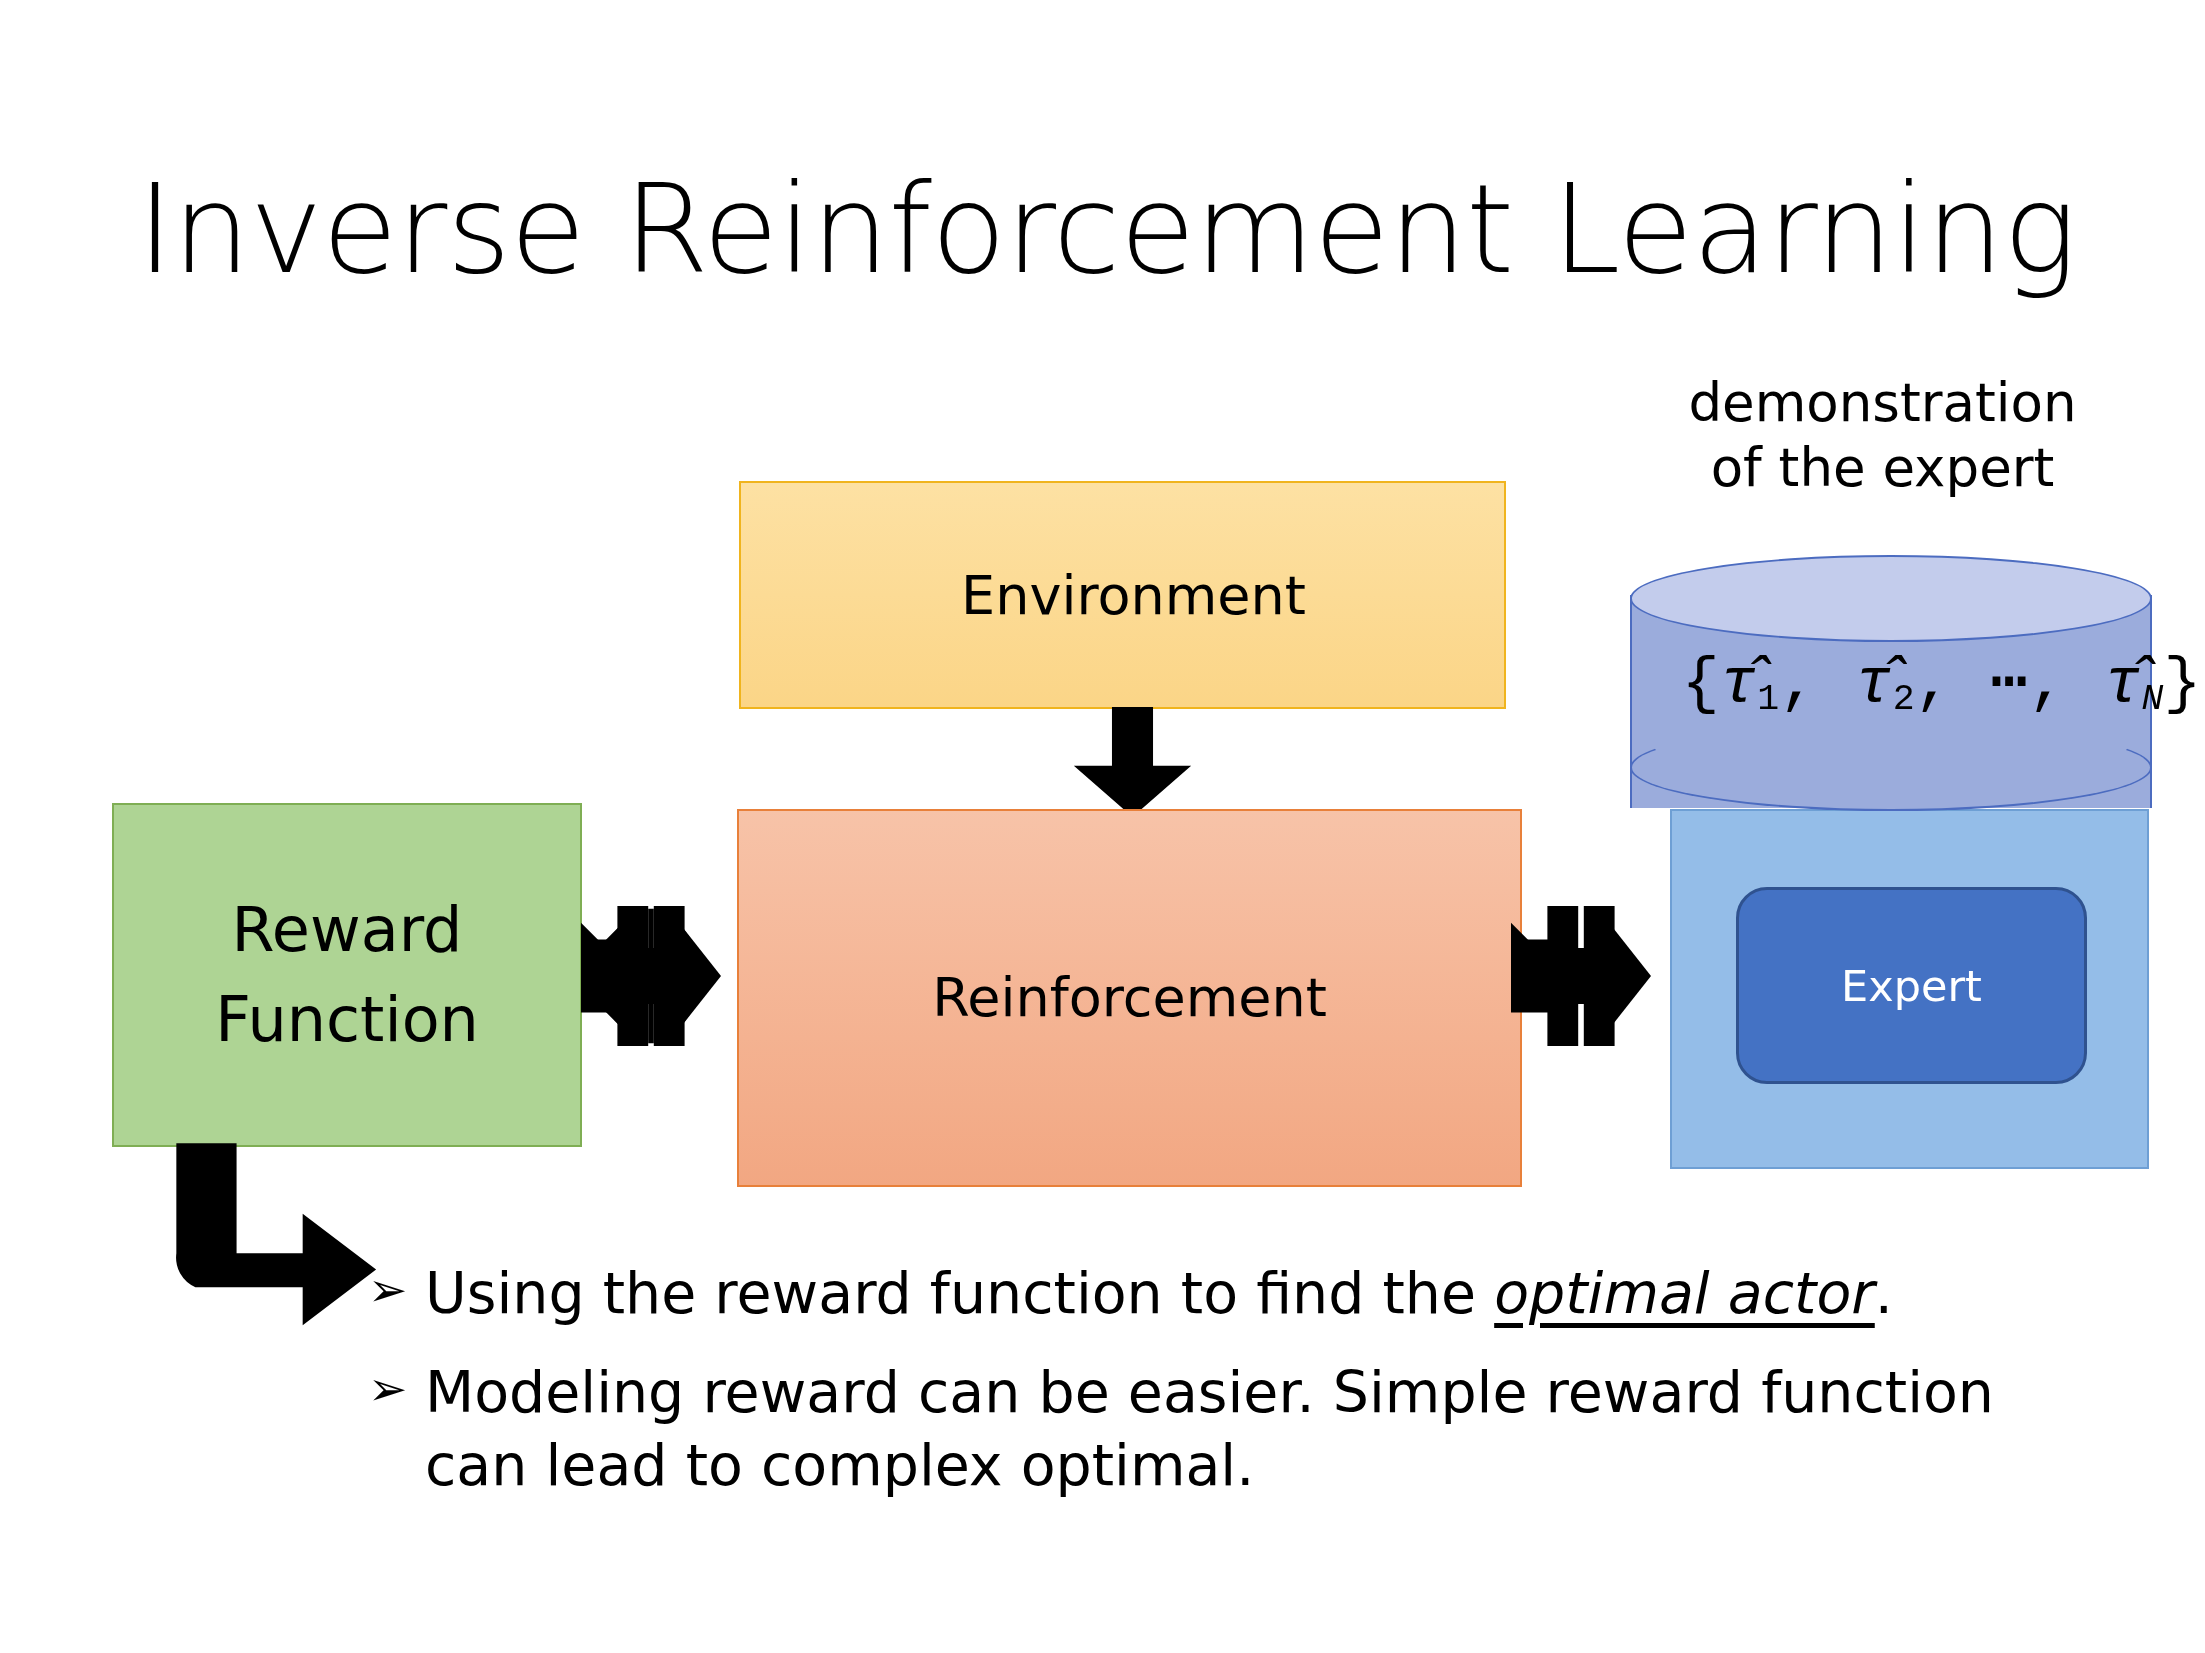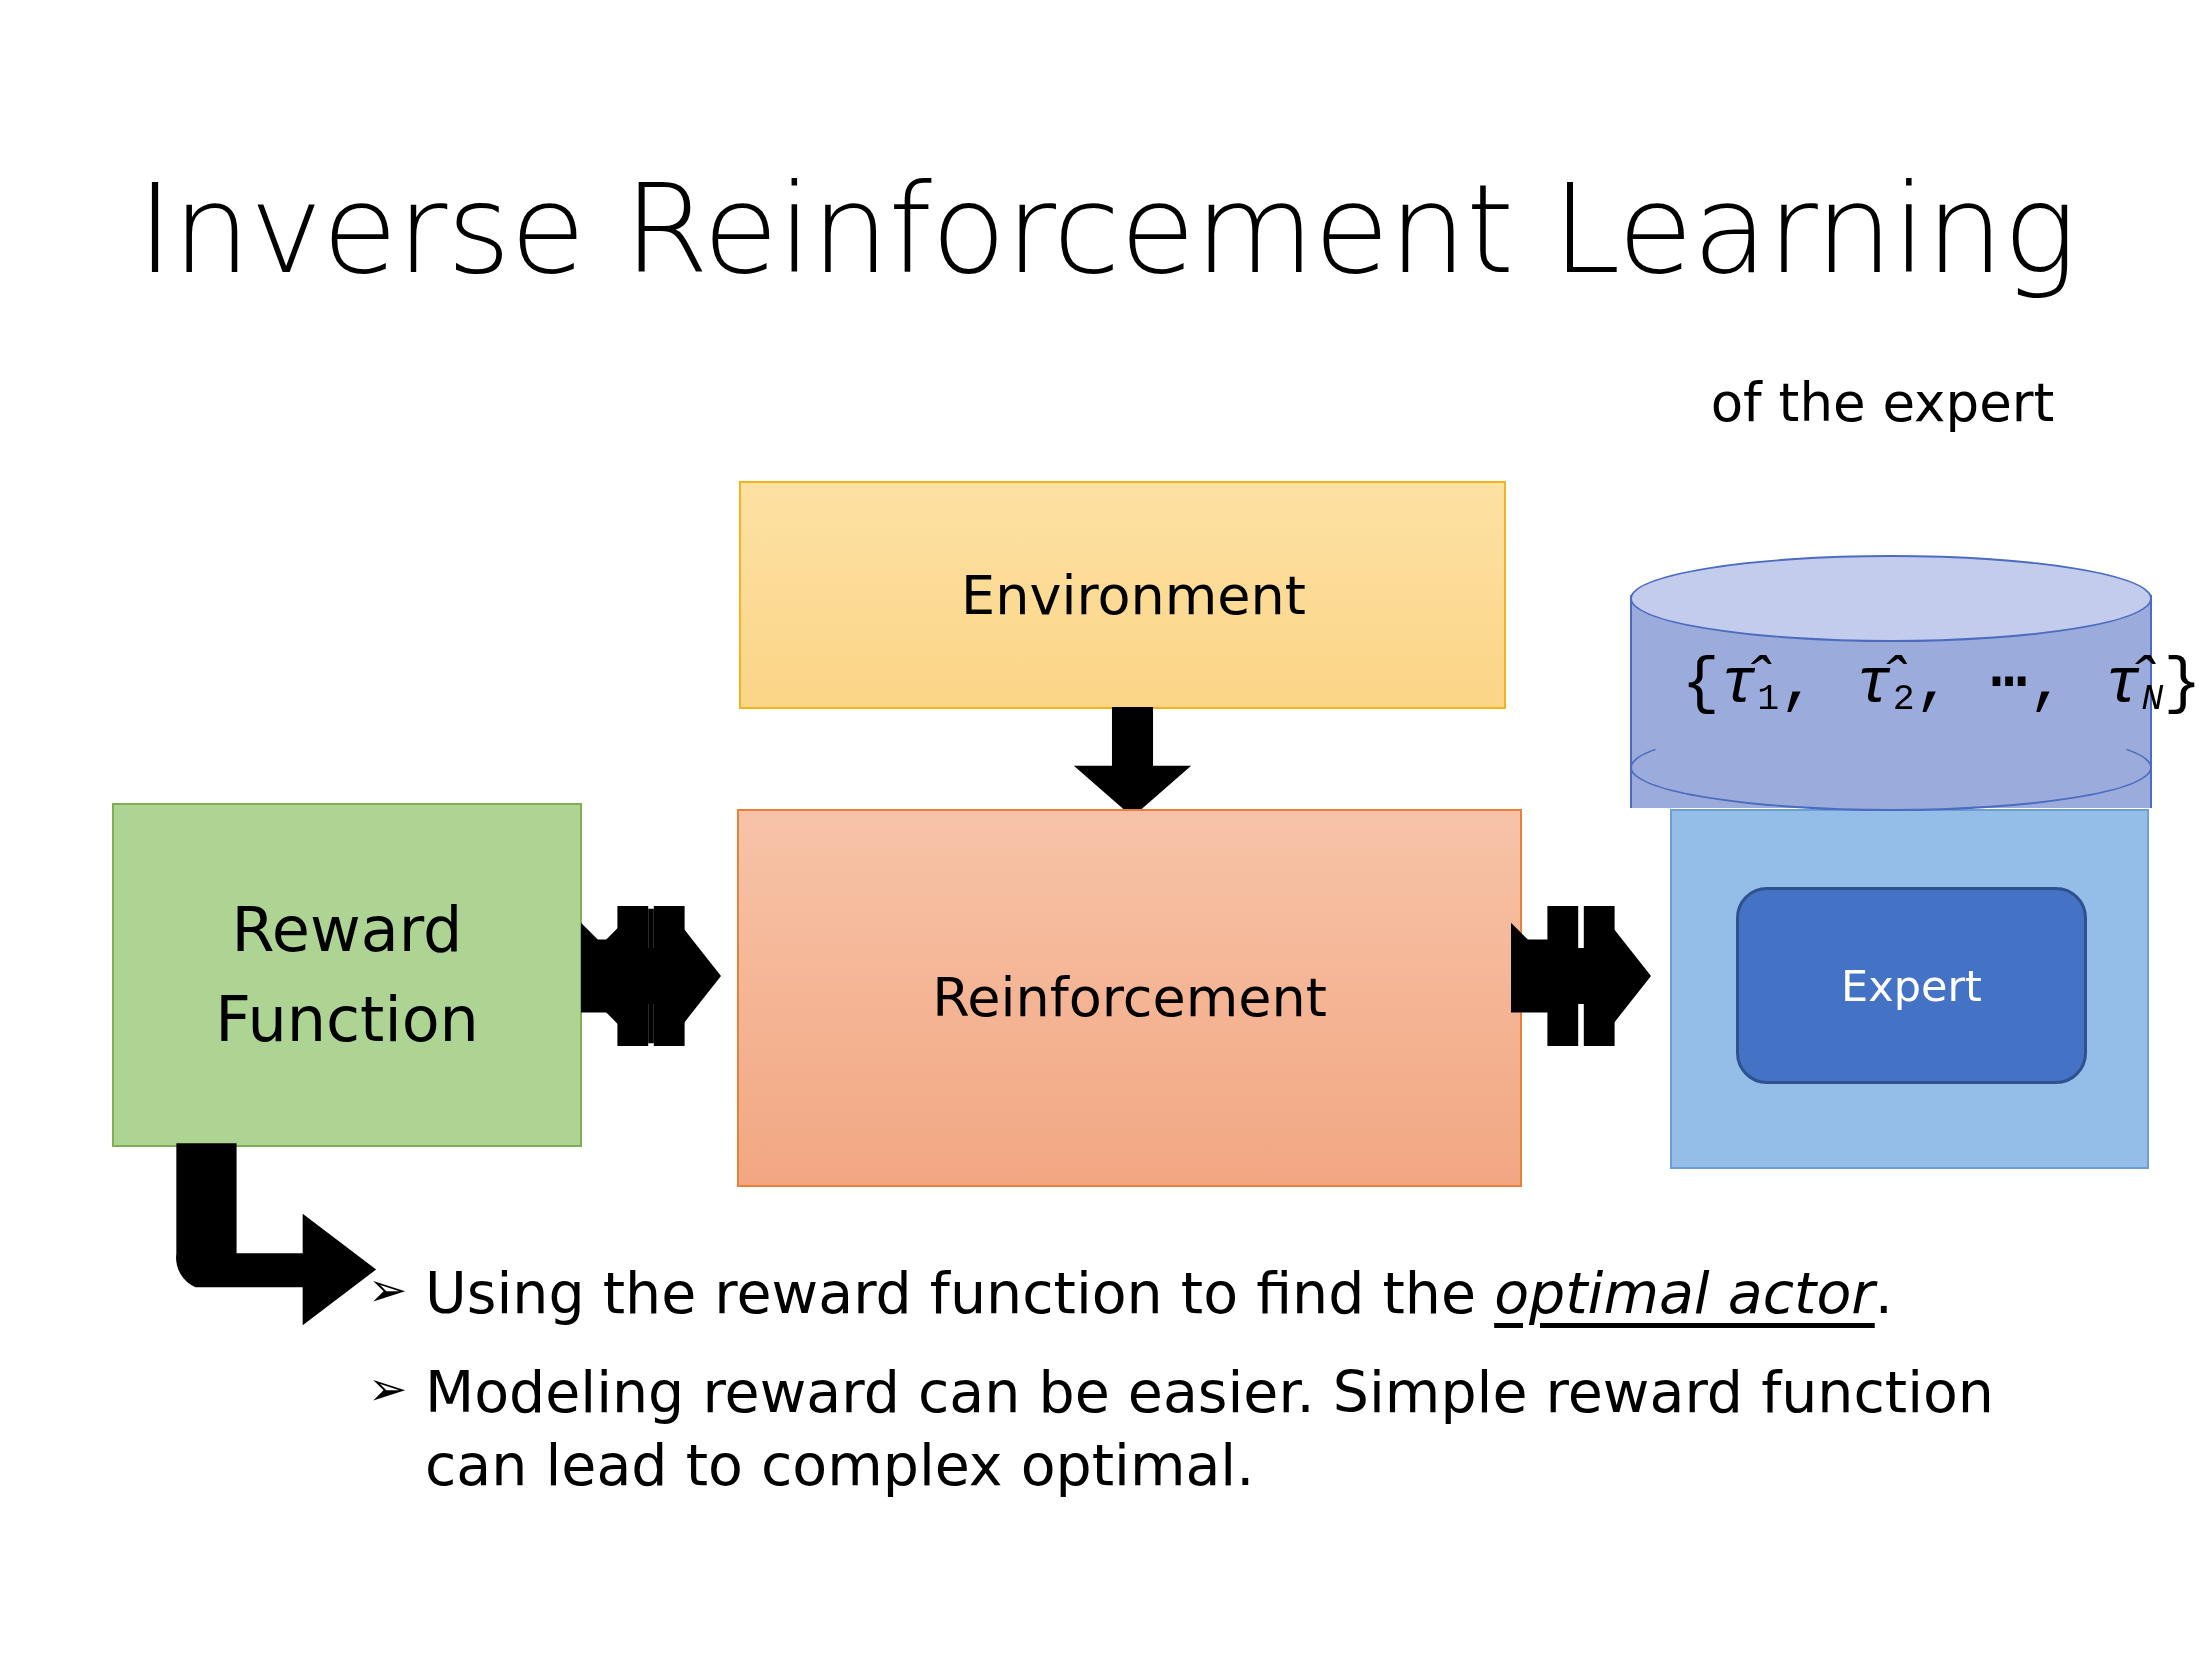--- a/index.html
+++ b/index.html
@@ -310,20 +310,21 @@
     <polygon points="52,60 74,60 74,100 52,100" fill="#000000"></polygon>
     <polygon points="0,24 0,76 34,76 34,24" fill="#000000"></polygon>
   </svg>
 
   <svg class="arrow-elbow" viewBox="0 0 290 280">
     <path d="M10,0 L92,0 L92,150 L182,150 L182,96 L282,172 L182,248 L182,196
              L36,196 A44,44 0 0 1 10,150 Z" fill="#000000"></path>
   </svg>
 
   <div class="demo-label">
+    <div>demonstration</div>
     <div>of the expert</div>
   </div>
 
   <div class="expert-panel"></div>
 
   <div class="cylinder">
     <div class="cyl-body"></div>
     <div class="cyl-bottom"></div>
     <div class="cyl-top"></div>
     <div class="cyl-label"><span>{</span><span class="math-i">τ̂</span><sub>1</sub><span>, </span><span class="math-i">τ̂</span><sub>2</sub><span>, </span><span>⋯</span><span>, </span><span class="math-i">τ̂</span><sub class="it">N</sub><span>}</span></div>

